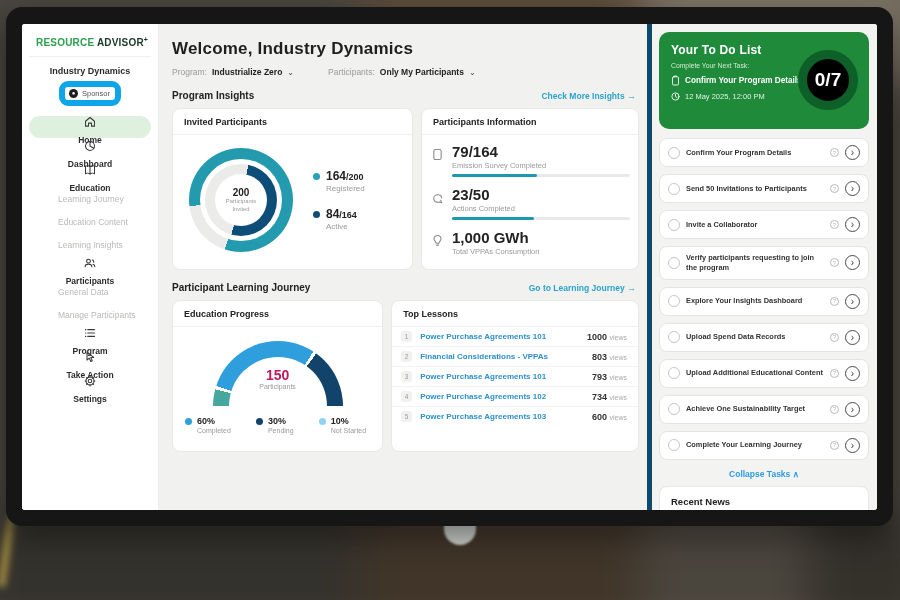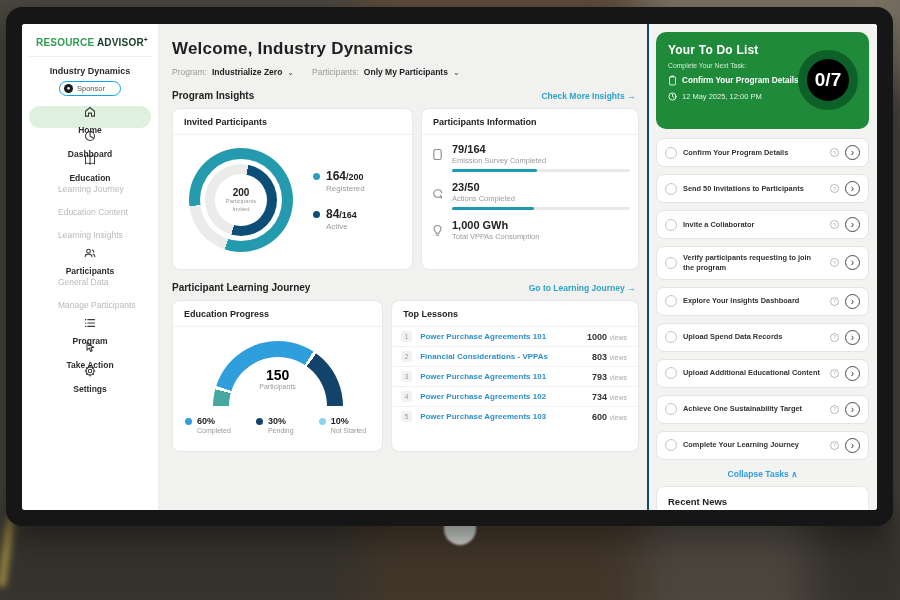--- a/index.html
+++ b/index.html
@@ -22,33 +22,33 @@
   .monitor { position:absolute; left:6px; top:7px; width:887px; height:519px; background:#161616; border-radius:16px; padding:17px 16px 16px 16px; box-shadow:0 14px 30px rgba(0,0,0,.45); }
   .screen { width:100%; height:100%; background:#ffffff; border-radius:3px; display:flex; overflow:hidden; }
 
   
   .sidebar { width:137px; background:#fff; border-right:1px solid #ececea; padding:10px 7px 0 7px; flex-shrink:0; }
   .brand { font-size:10px; font-weight:bold; letter-spacing:.2px; text-align:left; padding:2px 0 8px 7px; border-bottom:1px solid #efefed; white-space:nowrap; }
   .brand .b1 { color:#2e9e4f; }
   .brand .b2 { color:#173a28; }
   .brand sup { font-size:7px; color:#173a28; }
   .org { text-align:center; font-size:9px; font-weight:bold; color:#2b2b2b; margin:9px 0 5px; }
-  .sponsor { display:flex; align-items:center; gap:4px; width:62px; margin:0 auto 10px; border:1px solid #0ea5e9; border-radius:9px; padding:2px 7px 2px 4px; background:#fff; }
+  .sponsor { display:flex; align-items:center; gap:4px; width:62px; margin:0 auto 10px; border:6px solid #0ea5e9; border-radius:9px; padding:2px 7px 2px 4px; background:#fff; }
   .sponsor .dot { width:9px; height:9px; border-radius:50%; background:#1d1d1d; color:#fff; font-size:6px; line-height:9px; text-align:center; flex-shrink:0; }
   .sponsor .txt { font-size:7.5px; color:#555; }
   .nav { display:flex; flex-direction:column; }
   .nav-item { display:flex; align-items:center; gap:7px; height:22px; padding:0 8px; border-radius:12px; font-size:8.5px; font-weight:bold; color:#2b2b2b; margin-bottom:2px; cursor:pointer;flex-direction:column; }
   .nav-item.active { background:#dff0df; }
   .nav-item svg { flex-shrink:0; }
   .nav-sub { height:21px; padding-left:29px; font-size:8.5px; font-weight:normal; color:#b9b9b6; display:flex; align-items:center; margin-bottom:2px; cursor:pointer; }
 
   
   .main { flex:1; background:#f1f1ef; padding:15px 5px 0 13px; min-width:0; }
   .welcome { font-size:17px; font-weight:bold; color:#1f1f1f; letter-spacing:.2px; }
-  .filters { display:flex; align-items:flex-end; gap:18px; margin:8px 0 13px; }
+  .filters { display:flex; align-items:flex-end; gap:34px; margin:8px 0 13px; }
   .filter { display:flex; align-items:center; gap:5px; font-size:8.5px; }
   .filter .lab { color:#9a9a98; }
   .filter .val { color:#222; font-weight:bold; }
   .filter .chev { color:#444; font-size:8px; }
   .sec-row { display:flex; align-items:center; justify-content:space-between; margin-bottom:7px; padding-right:6px; }
   .sec-title { font-size:10px; font-weight:bold; color:#222; }
   .sec-link { font-size:8.5px; font-weight:bold; color:#2ba3c9; cursor:pointer; }
   .sec-link .arr { font-size:9px; }
   .cards { display:flex; gap:8px; margin-bottom:12px; padding-right:3px; }
   .card { background:#fff; border:1px solid #e8e8e6; border-radius:8px; overflow:hidden; }
@@ -69,51 +69,51 @@
   .leg-dot { width:7px; height:7px; border-radius:50%; margin-top:4px; flex-shrink:0; }
   .leg-val { font-size:12px; font-weight:bold; color:#222; }
   .leg-val .den { font-size:9px; }
   .leg-lab { font-size:8px; color:#9a9a98; margin-top:1px; }
 
   
   .card-pinfo { width:47.5%; height:162px; }
   .pinfo-body { padding:8px 12px 0 10px; }
   .pinfo-row { display:flex; gap:7px; margin-bottom:9px; }
   .pinfo-ico { width:13px; padding-top:4px; color:#8a8a88; flex-shrink:0; }
-  .pinfo-val { font-size:11px; font-weight:bold; color:#222; }
+  .pinfo-val { font-size:15px; font-weight:bold; color:#222; }
   .pinfo-lab { font-size:7.5px; color:#9a9a98; margin:1px 0 4px; }
   .bar { width:178px; height:3px; background:#e9e9e7; border-radius:2px; }
   .bar > div { height:100%; border-radius:2px; }
 
   
   .card-edu { width:46%; height:152px; }
   .edu-body { padding:8px 10px 0; }
   .gauge { position:relative; width:130px; height:65px; margin:6px auto 0; overflow:hidden; }
   .gauge-c { position:absolute; left:0; top:0; width:130px; height:130px; border-radius:50%; }
   .gauge-hole { position:absolute; left:16px; top:16px; width:98px; height:98px; border-radius:50%; background:#fff; }
   .gauge-txt { position:absolute; left:0; right:0; top:26px; text-align:center; }
-  .gauge-txt .gv { font-size:14px; font-weight:bold; color:#000000; }
+  .gauge-txt .gv { font-size:14px; font-weight:bold; color:#be185d; }
   .gauge-txt .gl { font-size:7px; color:#9a9a98; }
   .edu-legend { display:flex; justify-content:space-between; padding:10px 6px 0 2px; }
   .eleg { display:flex; gap:5px; }
   .eleg .leg-dot { margin-top:2px; }
   .eleg .ev { font-size:9px; font-weight:bold; color:#222; }
   .eleg .el { font-size:7px; color:#9a9a98; margin-top:1px; }
 
   
   .card-lessons { width:54%; height:152px; }
   .lesson-row { display:flex; align-items:center; padding:4px 11px 4px 9px; border-bottom:1px solid #f3f3f1; }
   .lesson-row:last-child { border-bottom:none; }
   .rank { width:11px; height:11px; border-radius:3px; background:#f1f1ef; color:#9a9a98; font-size:6.5px; display:flex; align-items:center; justify-content:center; margin-right:8px; flex-shrink:0; }
   .lesson-t { flex:1; font-size:8px; font-weight:bold; color:#2d8fc9; cursor:pointer; }
   .views { font-size:9px; font-weight:bold; color:#333; }
   .views .vs { font-size:7px; font-weight:normal; color:#aaaaa8; }
 
   
-  .panel { width:230px; background:#f3f3f1; border-left:2px solid #0c4a6e; padding:8px 8px 0 7px; flex-shrink:0; display:flex; flex-direction:column; }
+  .panel { width:230px; background:#f3f3f1; border-left:5px solid #0c4a6e; padding:8px 8px 0 7px; flex-shrink:0; display:flex; flex-direction:column; }
   .todo-card { background:#1e8a3a; border-radius:10px; padding:11px 12px; color:#fff; position:relative; height:97px; flex-shrink:0; }
   .todo-title { font-size:12px; font-weight:bold; letter-spacing:.2px; }
   .todo-sub { font-size:6.8px; color:#d2ecd2; margin:5px 0 6px; }
   .todo-next { display:flex; align-items:center; gap:5px; font-size:8.2px; font-weight:bold; margin-bottom:6px; }
   .todo-due { display:flex; align-items:center; gap:5px; font-size:7.5px; color:#e4f3e4; }
   .todo-ring { position:absolute; right:11px; top:18px; width:60px; height:60px; border-radius:50%; border:9px solid #0e6029; display:flex; align-items:center; justify-content:center; font-size:19px; font-weight:bold; background:#000000; }
   .tasks { margin-top:9px; display:flex; flex-direction:column; gap:7px; }
   .task { display:flex; align-items:center; gap:6px; background:#fff; border:1px solid #e4e4e2; border-radius:8px; padding:6px 8px; cursor:pointer; }
   .task-check { width:12px; height:12px; border:1.4px solid #c6c6c4; border-radius:50%; flex-shrink:0; }
   .task-label { flex:1; font-size:7.4px; font-weight:bold; color:#333; line-height:1.35; }

